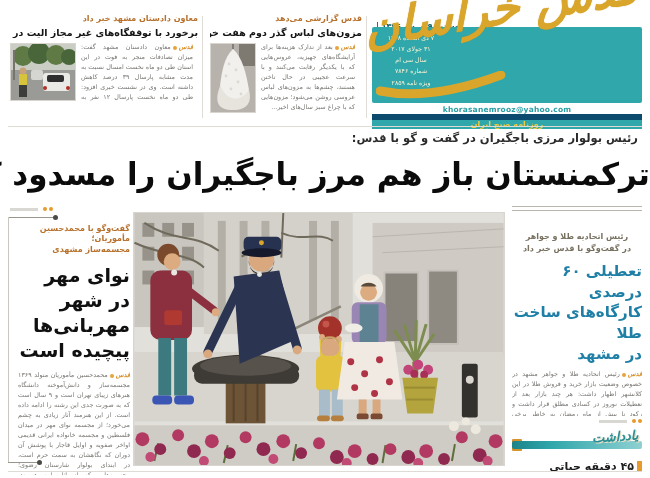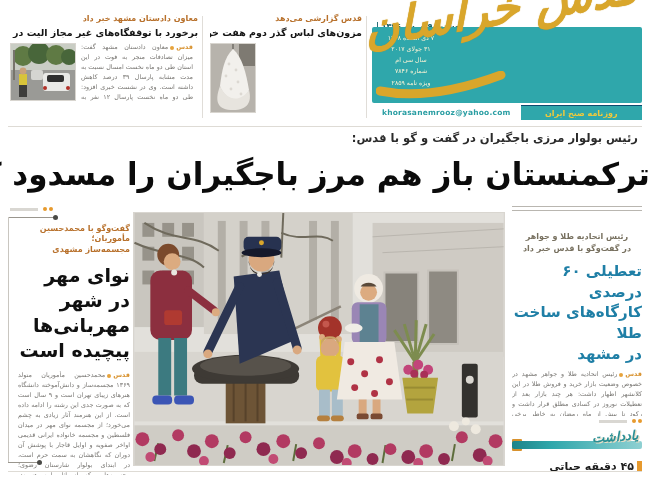--- a/index.html
+++ b/index.html
@@ -16,44 +16,44 @@
   .card-headline { color:#141414; font-size:9.5px; font-weight:bold; text-align:right;
     white-space:nowrap; overflow:hidden; margin-top:3px; letter-spacing:-0.2px; }
   .card-row { display:flex; flex-direction:row; margin-top:5px; gap:5px; direction:ltr; }
   .thumb { flex:0 0 auto; border:1px solid #d8d5cf; background:#cfcdc6; overflow:hidden; }
   .thumb1 { width:66px; height:58px; }
   .thumb2 { width:46px; height:70px; }
   .body-text { direction:rtl; font-size:6.4px; line-height:1.55; color:#787672;
     text-align:justify; overflow:hidden; }
   .body1 { width:112px; height:58px; }
   .body2 { width:94px; height:70px; }
-  .lead-word { color:#d8922e; font-weight:bold; }
+  .lead-word { color:#d8922e; font-weight:bold;font-style:italic; }
   .lead-dot { display:inline-block; width:4px; height:4px; border-radius:50%;
     background:#e7a33c; margin:0 2px; vertical-align:middle; }
   .pageref { margin-top:3px; display:flex; align-items:center; gap:2px; direction:rtl; }
   .odot { width:4px; height:4px; border-radius:50%; background:#e79a2e; display:inline-block; }
   .refdash { width:28px; height:3px; background:#d9d7d2; display:inline-block; margin-right:3px; }
   .vdiv { position:absolute; top:16px; width:1px; height:102px; background:#e0ddd8; }
   
   .masthead { position:absolute; left:372px; top:12px; width:270px; height:108px; }
   .date-line { position:absolute; left:4px; top:10px; font-size:8px; font-weight:bold; color:#15616b; }
   .teal-panel { position:absolute; left:0; right:0; top:15px; height:76px;
     background:#2fa7ab; border-radius:2px; }
   .issue-block { position:absolute; left:8px; top:5px; width:62px; text-align:center; }
   .issue-line { font-size:6.2px; line-height:1.8; color:#fdf4d5; white-space:nowrap; }
   .logo-callig { position:absolute; right:2px; top:-34px; width:200px; text-align:center;
     font-size:47px; font-weight:bold; font-style:italic; color:#d9a62b;
     transform:rotate(-9deg) skewX(-6deg); white-space:nowrap; letter-spacing:-3px;
     text-shadow:0 0 1px #c79318; line-height:1; }
   .swoosh { position:absolute; left:4px; bottom:4px; }
-  .mast-strip { position:absolute; left:0; right:0; top:93px; height:15px; display:flex; direction:ltr; }
+  .mast-strip { position:absolute; left:0; right:0; top:93px; height:15px; display:flex; direction:ltr;flex-direction:column; }
   .email-cell { flex:0 0 55%; background:#ffffff; color:#2a9ea3; font-size:7.5px; font-weight:bold;
     display:flex; align-items:center; justify-content:center; letter-spacing:0.2px; }
   .subtitle-cell { flex:1; background:#2fa7ab; color:#f0c93c; font-size:8px; font-weight:bold;
-    display:flex; align-items:center; justify-content:center; border-top:1px solid #0c4a6e; }
+    display:flex; align-items:center; justify-content:center; border-top:6px solid #0c4a6e; }
   
   .hrule-top { position:absolute; left:8px; right:8px; top:126px; height:1px; background:#dedbd5; }
   .hrule-bottom { position:absolute; left:8px; right:8px; top:471px; height:1px; background:#dedbd5; }
   
   .lead-kicker { position:absolute; right:12px; top:131px; font-size:11.5px; font-weight:bold;
     color:#2b2b2b; text-align:right; }
   .lead-headline { position:absolute; left:0; right:0; top:146px; height:56px;
     font-size:31px; font-weight:bold; color:#0b0b0b; text-align:center; white-space:nowrap;
     letter-spacing:-1px; line-height:56px; }
   
@@ -143,20 +143,24 @@
             <circle cx="18" cy="20" r="1.4"></circle>
               <circle cx="25" cy="26" r="1.4"></circle>
               <circle cx="15" cy="32" r="1.4"></circle>
             <circle cx="27" cy="38" r="1.4"></circle>
               <circle cx="20" cy="45" r="1.4"></circle>
               <circle cx="30" cy="50" r="1.4"></circle>
           </g>
           <line x1="22" y1="5" x2="22" y2="0" stroke="#6d6a63" stroke-width="1.4"></line>
         </svg>
       </div>
+      <div class="body-text body2">
+        <span class="lead-word">قدس</span><span class="lead-dot"></span><span>بعد از تدارک هزینه‌ها برای آرایشگاه‌های جهیزیه، عروس‌هایی که با یکدیگر رقابت می‌کنند و با سرعت عجیبی در حال تاختن هستند، چشم‌ها به مزون‌های لباس عروسی روشن می‌شود؛ مزون‌هایی که با چراغ سبز سال‌های اخیر...</span>
+        
+      </div>
     </div>
   </div>
 
   <div class="vdiv" style="left:366px"></div>
 
   <div class="masthead">
     <div class="date-line">دوشنبه ۹ مرداد ۱۳۹۶ |</div>
     <div class="teal-panel">
       <div class="issue-block">
         <div class="issue-line">۷ ذی القعده ۱۴۳۸</div>

